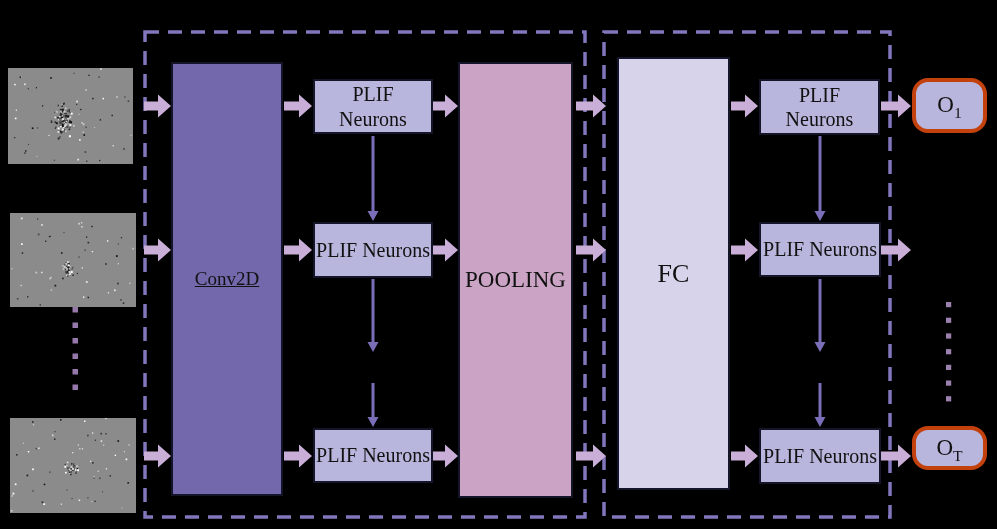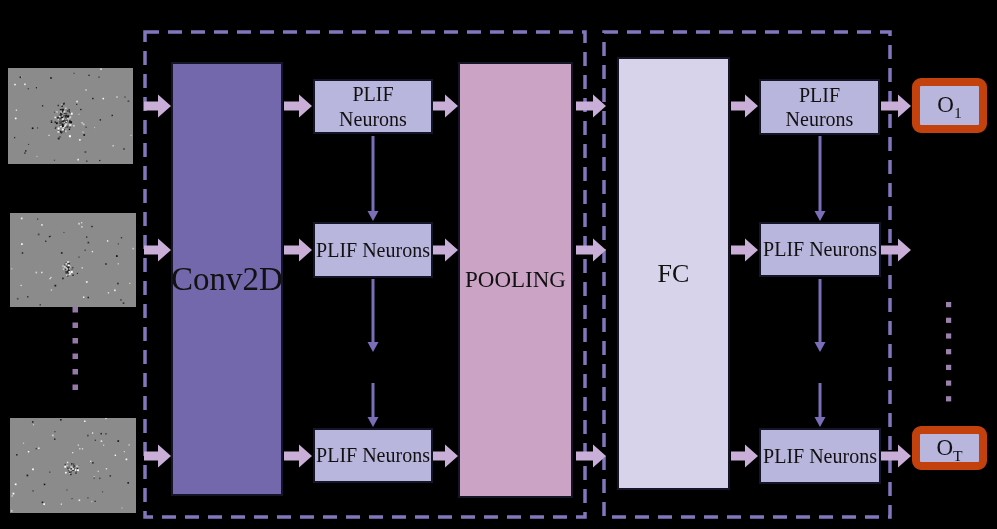--- a/index.html
+++ b/index.html
@@ -4,25 +4,25 @@
 <style>
   html,body{margin:0;padding:0;background:#000;}
   .canvas{
     position:relative;width:997px;height:529px;background:#000;
     font-family:"Liberation Serif", serif;color:#111;overflow:hidden;
   }
   .blk{
     position:absolute;box-sizing:border-box;display:flex;flex-direction:column;
     align-items:center;justify-content:center;text-align:left;line-height:1.22;
   }
-  .conv   {left:171px;top:62px;width:112px;height:434px;background:#7468ad;border:2px solid #15152a;font-size:33px;}
+  .conv   {left:171px;top:62px;width:112px;height:434px;background:#7468ad;border:2px solid #15152a;font-size:19px;text-decoration:underline;}
   .pooling{left:458px;top:62px;width:115px;height:436px;background:#cba4c5;border:2px solid #15152a;font-size:23px;}
   .fc     {left:617px;top:57px;width:113px;height:433px;background:#d6d3ea;border:2px solid #15152a;font-size:26px;}
   .plif   {background:#b9b6dd;border:2px solid #15152a;font-size:20px;}
-  .obox   {background:#b9b6dd;border:8px solid #c2410c;border-radius:9px;font-size:23px;}
+  .obox   {background:#b9b6dd;border:4px solid #c2410c;border-radius:16px;font-size:23px;}
   .obox sub{font-size:0.68em;line-height:0;}
   .frame{position:absolute;}
   #overlay{position:absolute;left:0;top:0;pointer-events:none;}
   .plif span{display:block;}
 </style>
 </head>
 <body>
 
 <div class="canvas">
 

